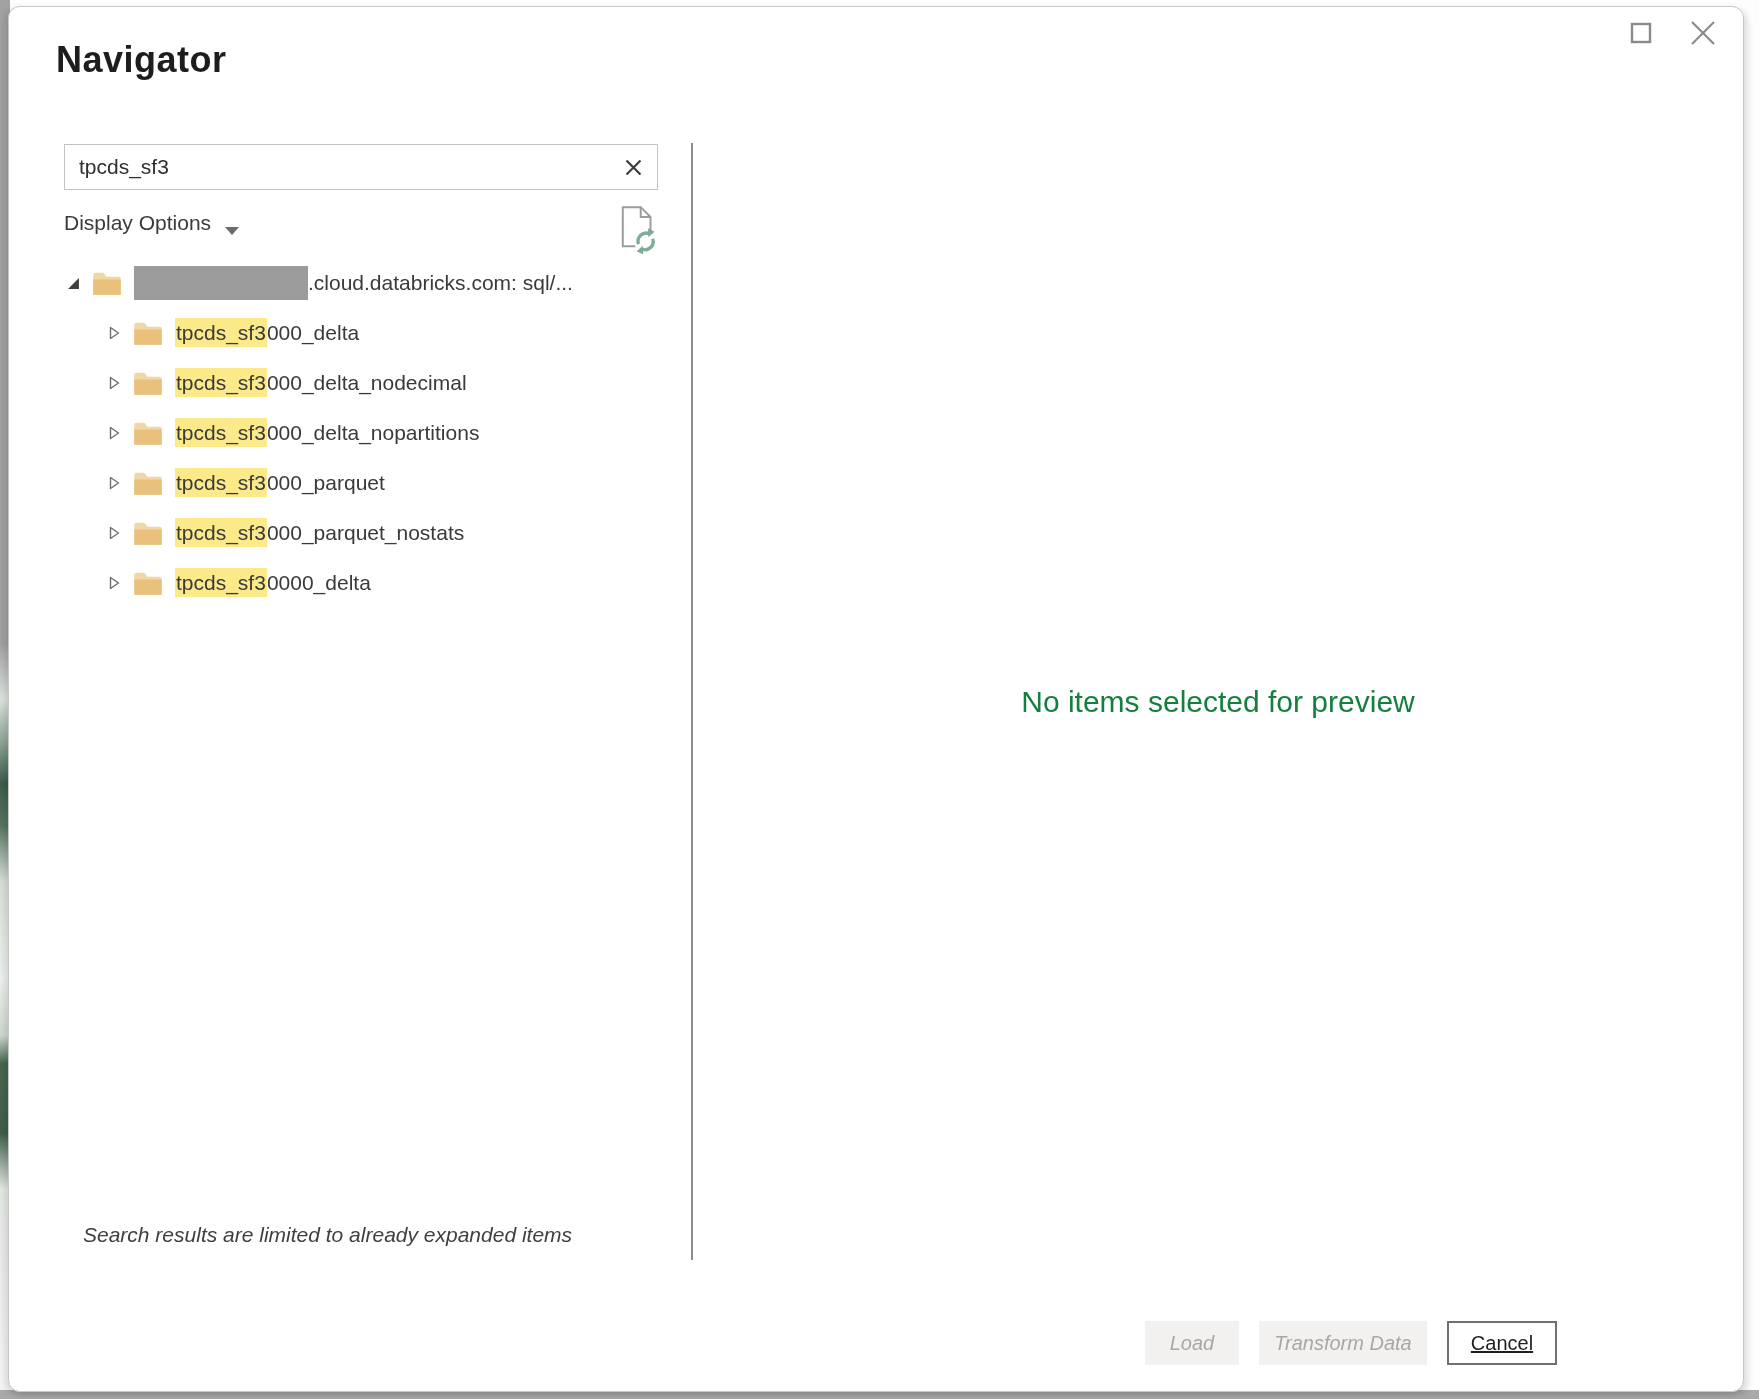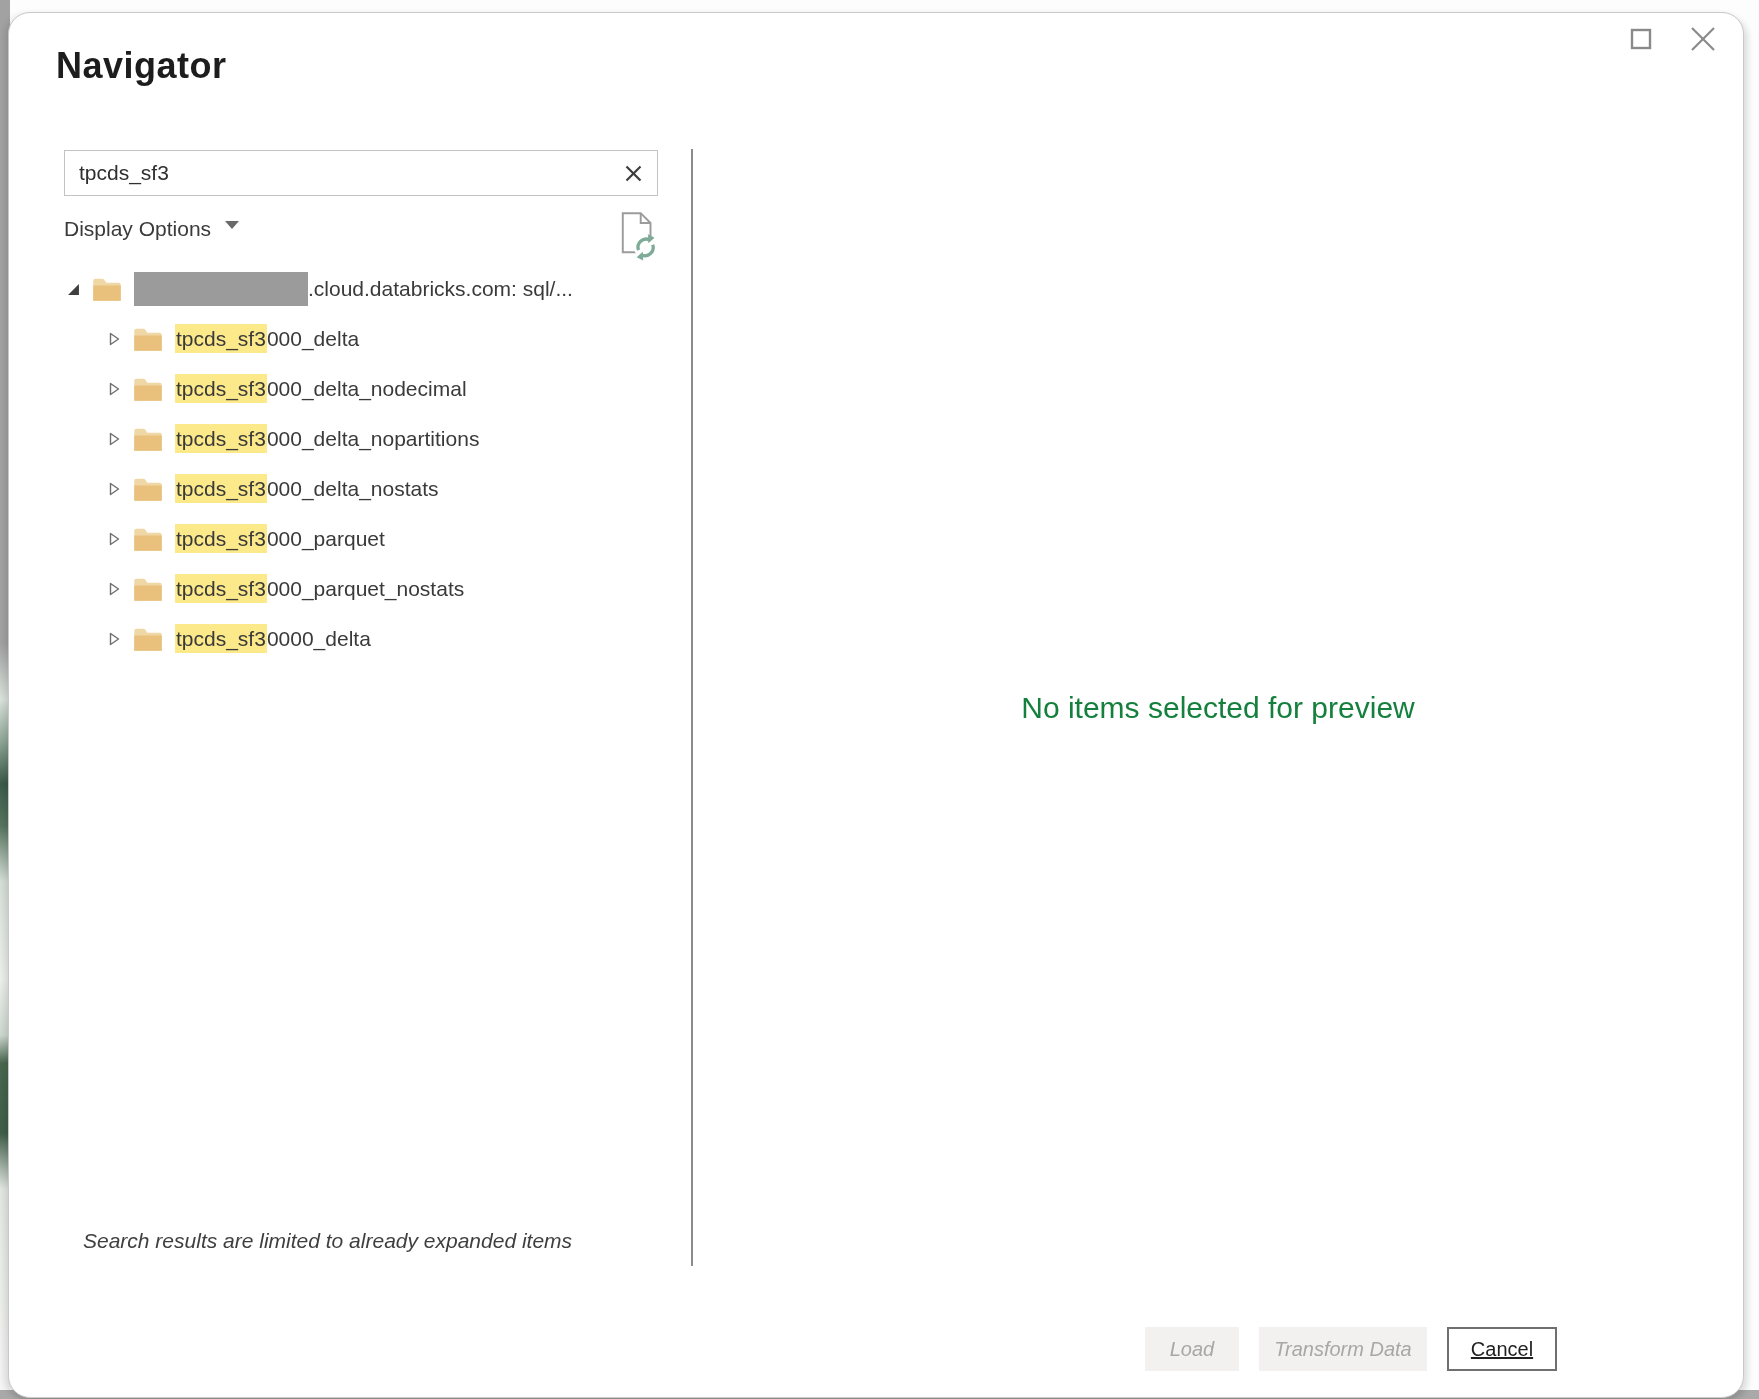--- a/index.html
+++ b/index.html
@@ -8,38 +8,38 @@
 
   
   .backdrop-left{position:absolute;left:0;top:0;width:10px;height:100%;
     background:linear-gradient(180deg,
       #a2a2a2 0%, #a2a2a2 46%,
       #dce4de 50%, #8fa796 53%, #3c5c4a 56%, #56755f 59%,
       #d7e0d8 63%, #eef1ee 70%, #cfd9d0 74%,
       #49684f 76%, #3f5f49 81%, #e5e9e4 85%, #f6f6f6 100%);}
   .floor-shadow{position:absolute;left:0;right:0;bottom:0;height:9px;background:#a9a9a9;}
 
-  .dialog{position:absolute;left:8px;top:12px;width:1734px;height:1384px;background:#ffffff;
-    border:1px solid #c9c9c9;border-radius:22px;
+  .dialog{position:absolute;left:8px;top:6px;width:1734px;height:1384px;background:#ffffff;
+    border:1px solid #c9c9c9;border-radius:12px;
     box-shadow:-4px 2px 6px rgba(0,0,0,0.10), 4px 4px 6px rgba(0,0,0,0.12);}
 
   
   .win-controls{position:absolute;top:12px;right:26px;display:flex;gap:34px;align-items:center;}
   .win-btn{width:28px;height:28px;display:flex;align-items:center;justify-content:center;cursor:pointer;}
 
   .title{position:absolute;left:47px;top:32px;font-size:36px;font-weight:700;color:#1d1d1d;letter-spacing:0.5px;}
 
   
   .search-box{position:absolute;left:55px;top:137px;width:594px;height:46px;border:1px solid #c3c3c3;
     display:flex;align-items:center;background:#fff;box-sizing:border-box;}
   .search-box input{flex:1;border:none;outline:none;font-family:"Liberation Sans",sans-serif;
     font-size:21px;color:#2f2f2f;padding:0 14px;background:transparent;}
   .search-clear{width:48px;height:100%;display:flex;align-items:center;justify-content:center;cursor:pointer;}
 
-  .display-options{position:absolute;left:55px;top:204px;display:flex;align-items:flex-start;gap:14px;cursor:pointer;}
+  .display-options{position:absolute;left:55px;top:204px;display:flex;align-items:flex-end;gap:14px;cursor:pointer;}
   .display-options .lbl{font-size:21px;color:#3a3a3a;}
   .chev{width:0;height:0;border-left:7px solid transparent;border-right:7px solid transparent;border-top:8px solid #696969;margin-top:4px;}
 
   .refresh-btn{position:absolute;left:608px;top:198px;width:42px;height:50px;cursor:pointer;}
 
   
   .tree{position:absolute;left:0;top:251px;width:652px;}
   .trow{height:50px;display:flex;align-items:center;font-size:21px;color:#3a3a3a;cursor:pointer;box-sizing:border-box;}
   .trow .tri{width:14px;display:flex;align-items:center;justify-content:center;flex:none;}
   .trow .node-icon{margin-left:12px;margin-right:12px;flex:none;display:flex;align-items:center;}
@@ -176,34 +176,20 @@
         </span>
         <span class="node-icon">
           <svg width="30" height="25" viewBox="0 0 24 20">
             <path d="M1 19 V3 q0-1.7 1.7-1.7 h5.6 q0.9 0 1.4 0.7 L11.5 4.6 h9.8 q1.7 0 1.7 1.7 V19 Z" fill="#f0d7a6"></path>
             <path d="M1 19 V6.8 H23 V19 Z" fill="#e9c17d"></path>
           </svg>
         </span>
         <span class="lab"><span class="hl">tpcds_sf3</span><span>000_delta_nopartitions</span></span>
       </div>
 
-      <div class="trow item">
-        <span class="tri">
-          <svg width="11" height="14" viewBox="0 0 11 13">
-              <polygon points="1.5,1 9.5,6.5 1.5,12" fill="none" stroke="#6e6e6e" stroke-width="1.4" stroke-linejoin="round"></polygon>
-            </svg>
-        </span>
-        <span class="node-icon">
-          <svg width="30" height="25" viewBox="0 0 24 20">
-            <path d="M1 19 V3 q0-1.7 1.7-1.7 h5.6 q0.9 0 1.4 0.7 L11.5 4.6 h9.8 q1.7 0 1.7 1.7 V19 Z" fill="#f0d7a6"></path>
-            <path d="M1 19 V6.8 H23 V19 Z" fill="#e9c17d"></path>
-          </svg>
-        </span>
-        <span class="lab"><span class="hl">tpcds_sf3</span><span>000_delta_nostats</span></span>
-      </div>
 
       <div class="trow item">
         <span class="tri">
           <svg width="11" height="14" viewBox="0 0 11 13">
               <polygon points="1.5,1 9.5,6.5 1.5,12" fill="none" stroke="#6e6e6e" stroke-width="1.4" stroke-linejoin="round"></polygon>
             </svg>
         </span>
         <span class="node-icon">
           <svg width="30" height="25" viewBox="0 0 24 20">
             <path d="M1 19 V3 q0-1.7 1.7-1.7 h5.6 q0.9 0 1.4 0.7 L11.5 4.6 h9.8 q1.7 0 1.7 1.7 V19 Z" fill="#f0d7a6"></path>

